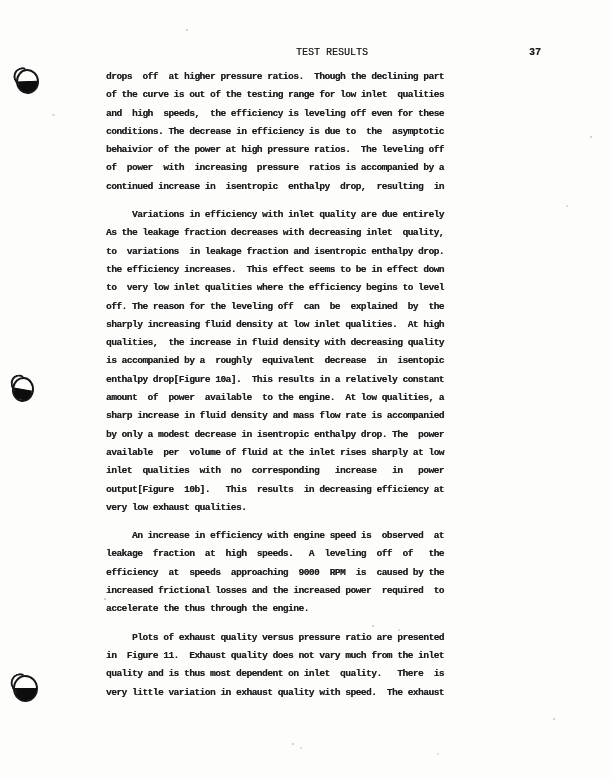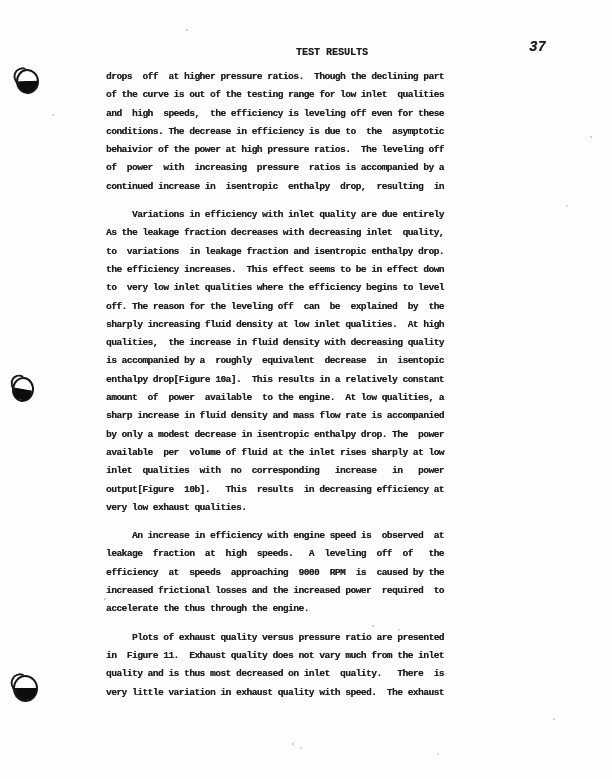--- a/index.html
+++ b/index.html
@@ -15,33 +15,32 @@
     overflow: hidden;
     font-family: "Liberation Mono", "DejaVu Sans Mono", monospace;
     color: #1d1d1d;
   }
   
   .running-head {
     position: absolute;
     top: 47px;
     left: 296px;
     font-size: 10px;
-    font-weight: bold;
+    font-weight: normal;
     letter-spacing: 0px;
     white-space: pre;
     text-shadow: 0.2px 0.2px 0.4px rgba(0,0,0,0.55);
   }
   .page-number {
     position: absolute;
-    top: 39px;
+    top: 47px;
     left: 529px;
-    font-size: 14px;
+    font-size: 10px;
     font-weight: bold;
     text-shadow: 0.2px 0.2px 0.4px rgba(0,0,0,0.55);
-    font-style: italic;
   }
   
   .text-block {
     position: absolute;
     top: 68px;
     left: 106px;
     width: 360px;
   }
   .para {
     margin: 0 0 10px 0;
@@ -146,21 +145,21 @@
       <div class="line">     An increase in efficiency with engine speed is  observed  at</div>
       <div class="line">leakage  fraction  at  high  speeds.   A  leveling  off  of   the</div>
       <div class="line">efficiency  at  speeds  approaching  9000  RPM  is  caused by the</div>
       <div class="line">increased frictional losses and the increased power  required  to</div>
       <div class="line">accelerate the thus through the engine.</div>
     </div>
 
     <div class="para">
       <div class="line">     Plots of exhaust quality versus pressure ratio are presented</div>
       <div class="line">in  Figure 11.  Exhaust quality does not vary much from the inlet</div>
-      <div class="line">quality and is thus most decreased on inlet  quality.   There  is</div>
+      <div class="line">quality and is thus most dependent on inlet  quality.   There  is</div>
       <div class="line">very little variation in exhaust quality with speed.  The exhaust</div>
     </div>
 
   </div>
 
   <div class="speck s1"></div>
   <div class="speck s2"></div>
   <div class="speck s3"></div>
   <div class="speck s4"></div>
   <div class="speck s5"></div>

